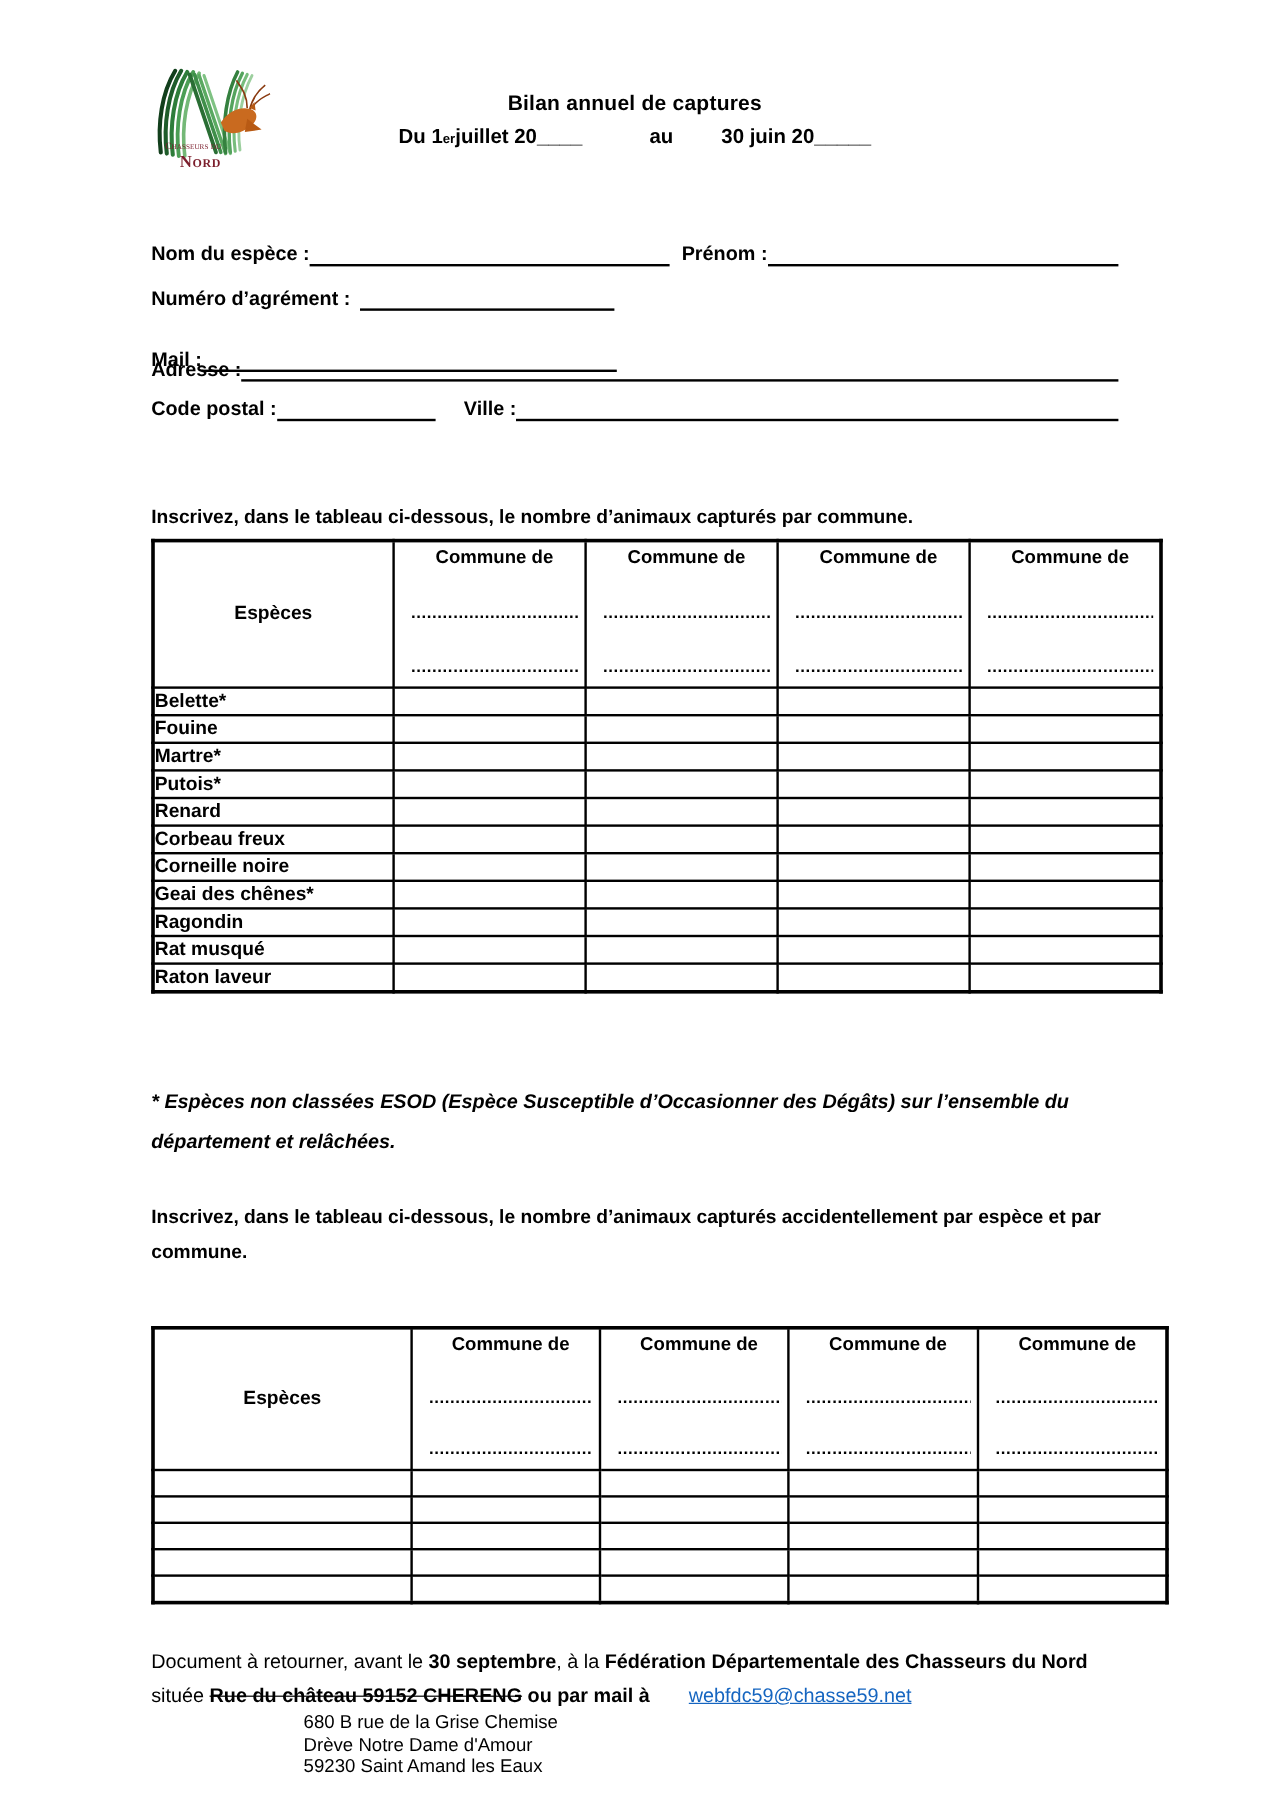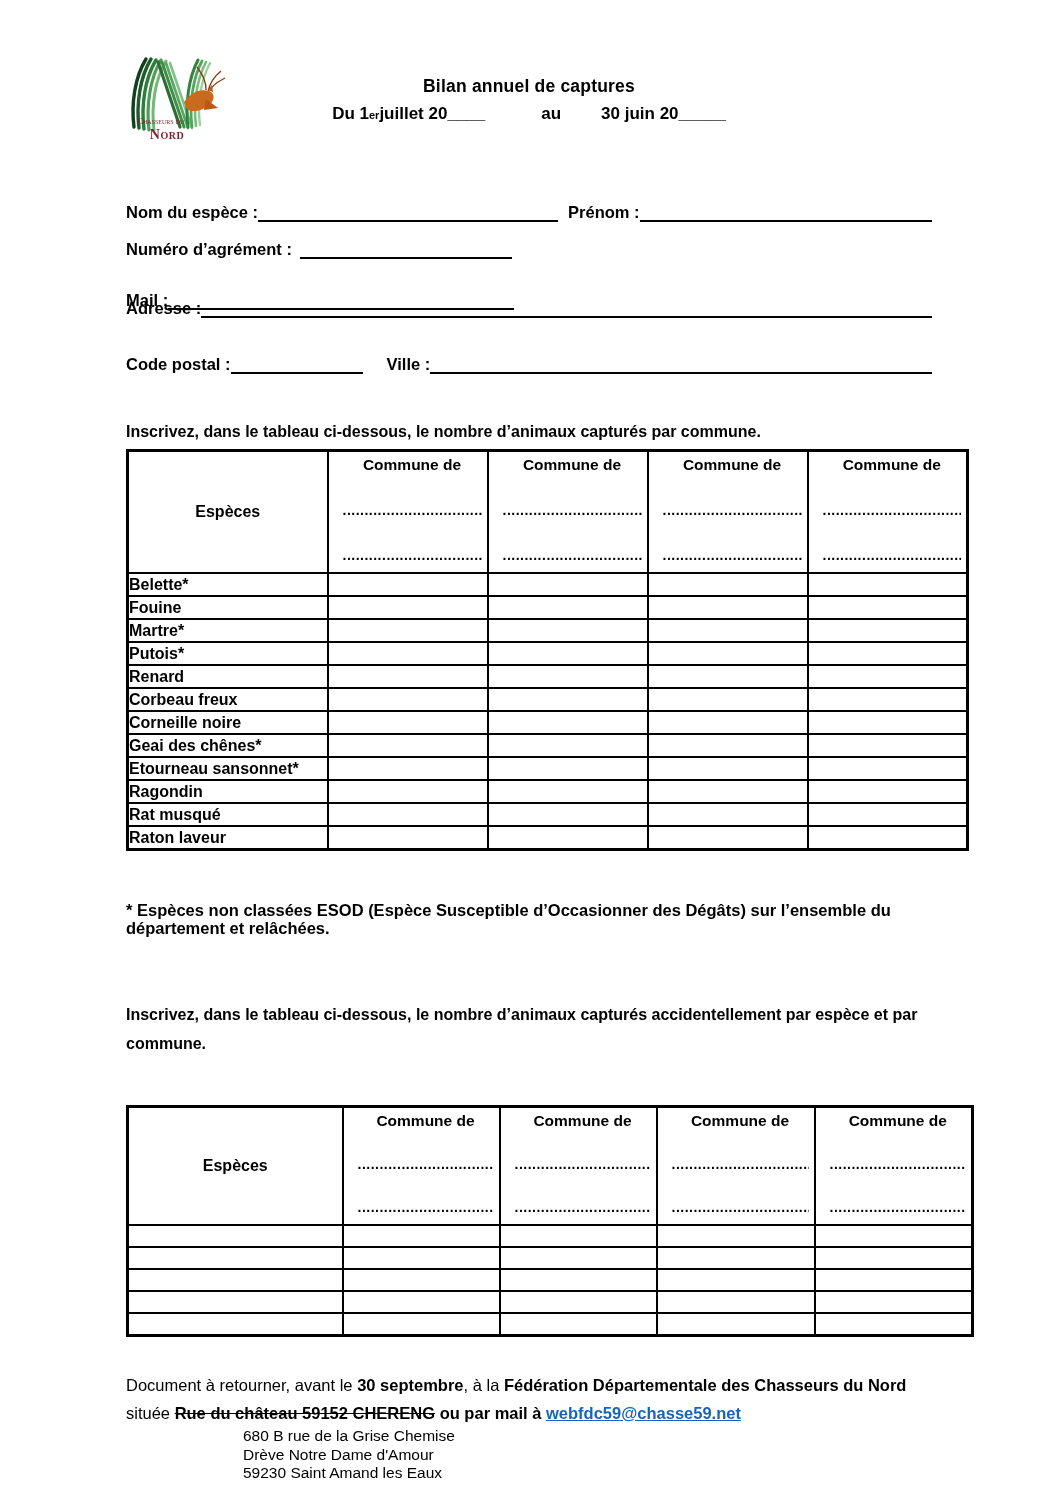--- a/index.html
+++ b/index.html
@@ -25,32 +25,32 @@
 
   
   .form-row {
     position:absolute; left:126px; width:806px;
     display:flex; align-items:flex-end;
     font-size:16.5px; font-weight:700; height:26px;
   }
   .form-row .lbl { white-space:nowrap; }
   .fill { border-bottom:2px solid #000; height:22px; }
   .r1 { top:196px; }  .r2 { top:233px; }  .r3 { top:268px;margin-top:16px; }
-  .r4 { top:292px; }  .r5 { top:348px;justify-content:flex-end; }
+  .r4 { top:292px; }  .r5 { top:325px;justify-content:flex-end; }
   .fill-nom { width:300px; }
   .lbl-prenom { margin-left:10px; }
   .fill-grow { flex:1 1 auto; }
   .fill-agr { width:212px; margin-left:8px; }
   .fill-mail { width:346px; }
   .fill-cp { width:132px; }
   .lbl-ville { margin-left:24px; }
 
   
   .instr1 { position:absolute; left:126px; top:423px; font-size:16px; font-weight:700; white-space:nowrap; }
-  .footnote { position:absolute; left:126px; top:901px; width:824px; font-size:16.5px; font-weight:700; line-height:18px; }
+  .footnote { position:absolute; left:126px; top:901px; width:824px; font-size:16.5px; font-weight:700; line-height:34px;font-style:italic; }
   .instr2 { position:absolute; left:126px; top:1000px; width:842px; font-size:16px; font-weight:700; line-height:29px; }
 
   
   table.capture { position:absolute; border-collapse:collapse; table-layout:fixed; border:3px solid #000; }
   table.capture th, table.capture td { border:2px solid #000; padding:0; }
   .t1 { left:126px; top:449px; width:840px; }
   .t2 { left:126px; top:1105px; width:845px; }
 
   th.species-head { font-size:16px; font-weight:700; text-align:center; vertical-align:middle; }
   th.commune-head { vertical-align:top; }
@@ -70,22 +70,22 @@
     white-space:nowrap; overflow:hidden;
   }
   td.count-cell { height:21px; }
   .t2 td.blank-species { height:20px; }
   .t2 td.count-cell { height:20px; }
 
   
   .return-note { position:absolute; left:126px; top:1371px; width:818px; font-size:16.5px; line-height:28px; font-weight:400; }
   .return-note b { font-weight:700; }
   .strike { font-weight:700; text-decoration:line-through; }
-  .mail-link { font-weight:700; text-decoration:underline; }
-  .new-address { position:absolute; left:243px; top:1427px; font-size:15.5px; line-height:18.5px; font-weight:400; }
+  .mail-link { font-weight:400; text-decoration:underline;margin-left:28px; }
+  .new-address { position:absolute; left:253px; top:1427px; font-size:15.5px; line-height:18.5px; font-weight:400; }
 </style>
 </head>
 <body>
 
 <div class="page">
 
   <svg class="logo" viewBox="0 0 104 94">
 
     <g fill="none" stroke-linecap="round">
       <path d="M10,72 C7,48 11,22 22,4" stroke="#123f1c" stroke-width="3.4"></path>
@@ -252,27 +252,20 @@
           <td class="count-cell"></td>
         </tr>
     <tr>
           <td class="species-cell">Geai des chênes*</td>
           <td class="count-cell"></td>
           <td class="count-cell"></td>
           <td class="count-cell"></td>
           <td class="count-cell"></td>
         </tr>
     <tr>
-          <td class="species-cell">Etourneau sansonnet*</td>
-          <td class="count-cell"></td>
-          <td class="count-cell"></td>
-          <td class="count-cell"></td>
-          <td class="count-cell"></td>
-        </tr>
-    <tr>
           <td class="species-cell">Ragondin</td>
           <td class="count-cell"></td>
           <td class="count-cell"></td>
           <td class="count-cell"></td>
           <td class="count-cell"></td>
         </tr>
     <tr>
           <td class="species-cell">Rat musqué</td>
           <td class="count-cell"></td>
           <td class="count-cell"></td>

